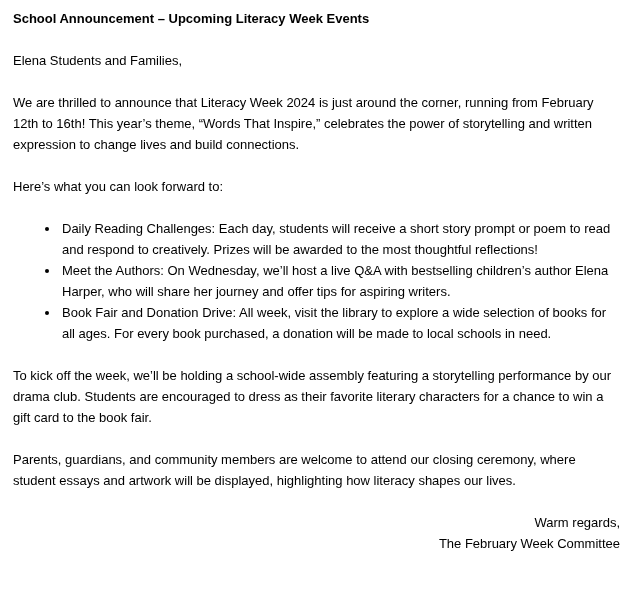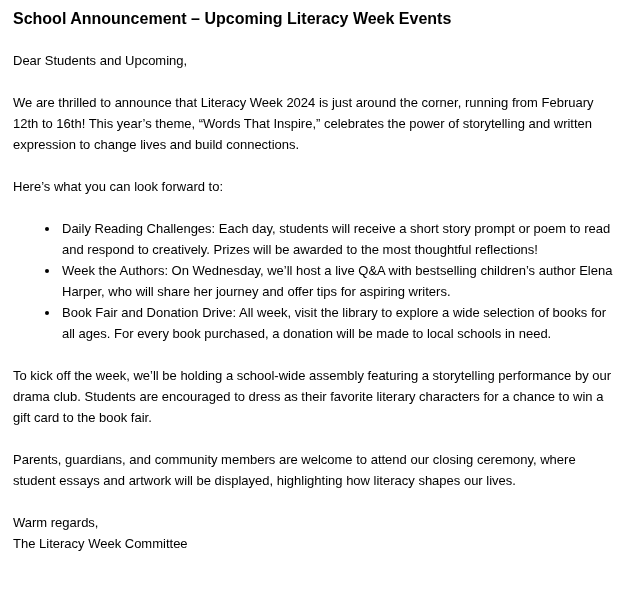--- a/index.html
+++ b/index.html
@@ -8,60 +8,60 @@
     width: 634px;
     height: 616px;
     font-family: "Liberation Sans", "DejaVu Sans", sans-serif;
     font-size: 13px;
     line-height: 21px;
     color: #000000;
     padding: 8px 14px 0 13px;
     overflow: hidden;
   }
   .doc-title {
-    font-size: 16px;
+    font-size: 13px;
     font-weight: bold;
     line-height: 21px;
     margin-bottom: 21px;
   }
   p { margin: 0 0 21px 0; }
   .b { font-weight: normal; }
   .i { }
   ul.events {
     margin: 0 0 21px 0;
     padding-left: 47px;
   }
   ul.events li {
     margin: 0;
     padding-left: 2px;
   }
-  .sig-block p { margin: 0; }
+  .sig-block p { margin: 0; text-align: right; }
 </style>
 </head>
 <body>
 
 <div>
 
   <h1 class="doc-title">School Announcement – Upcoming Literacy Week Events</h1>
 
-  <p>Dear Students and Upcoming,</p>
+  <p>Elena Students and Families,</p>
 
   <p><span>We are thrilled to announce that </span><span class="b">Literacy Week 2024</span><span> is just around the corner, running from February 12th to 16th! This year’s theme, </span><span class="i">“Words That Inspire,”</span><span> celebrates the power of storytelling and written expression to change lives and build connections.</span></p>
 
   <p>Here’s what you can look forward to:</p>
 
   <ul class="events">
     <li><span class="b">Daily Reading Challenges</span><span>: Each day, students will receive a short story prompt or poem to read and respond to creatively. Prizes will be awarded to the most thoughtful reflections!</span></li>
-    <li><span class="b">Week the Authors</span><span>: On Wednesday, we’ll host a live Q&amp;A with bestselling children’s author Elena Harper, who will share her journey and offer tips for aspiring writers.</span></li>
+    <li><span class="b">Meet the Authors</span><span>: On Wednesday, we’ll host a live Q&amp;A with bestselling children’s author Elena Harper, who will share her journey and offer tips for aspiring writers.</span></li>
     <li><span class="b">Book Fair and Donation Drive</span><span>: All week, visit the library to explore a wide selection of books for all ages. For every book purchased, a donation will be made to local schools in need.</span></li>
   </ul>
 
   <p>To kick off the week, we’ll be holding a school-wide assembly featuring a storytelling performance by our drama club. Students are encouraged to dress as their favorite literary characters for a chance to win a gift card to the book fair.</p>
 
   <p>Parents, guardians, and community members are welcome to attend our closing ceremony, where student essays and artwork will be displayed, highlighting how literacy shapes our lives.</p>
 
 
   <div class="sig-block">
     <p>Warm regards,</p>
-    <p>The Literacy Week Committee</p>
+    <p>The February Week Committee</p>
   </div>
 
 </div>
 
 </body></html>

